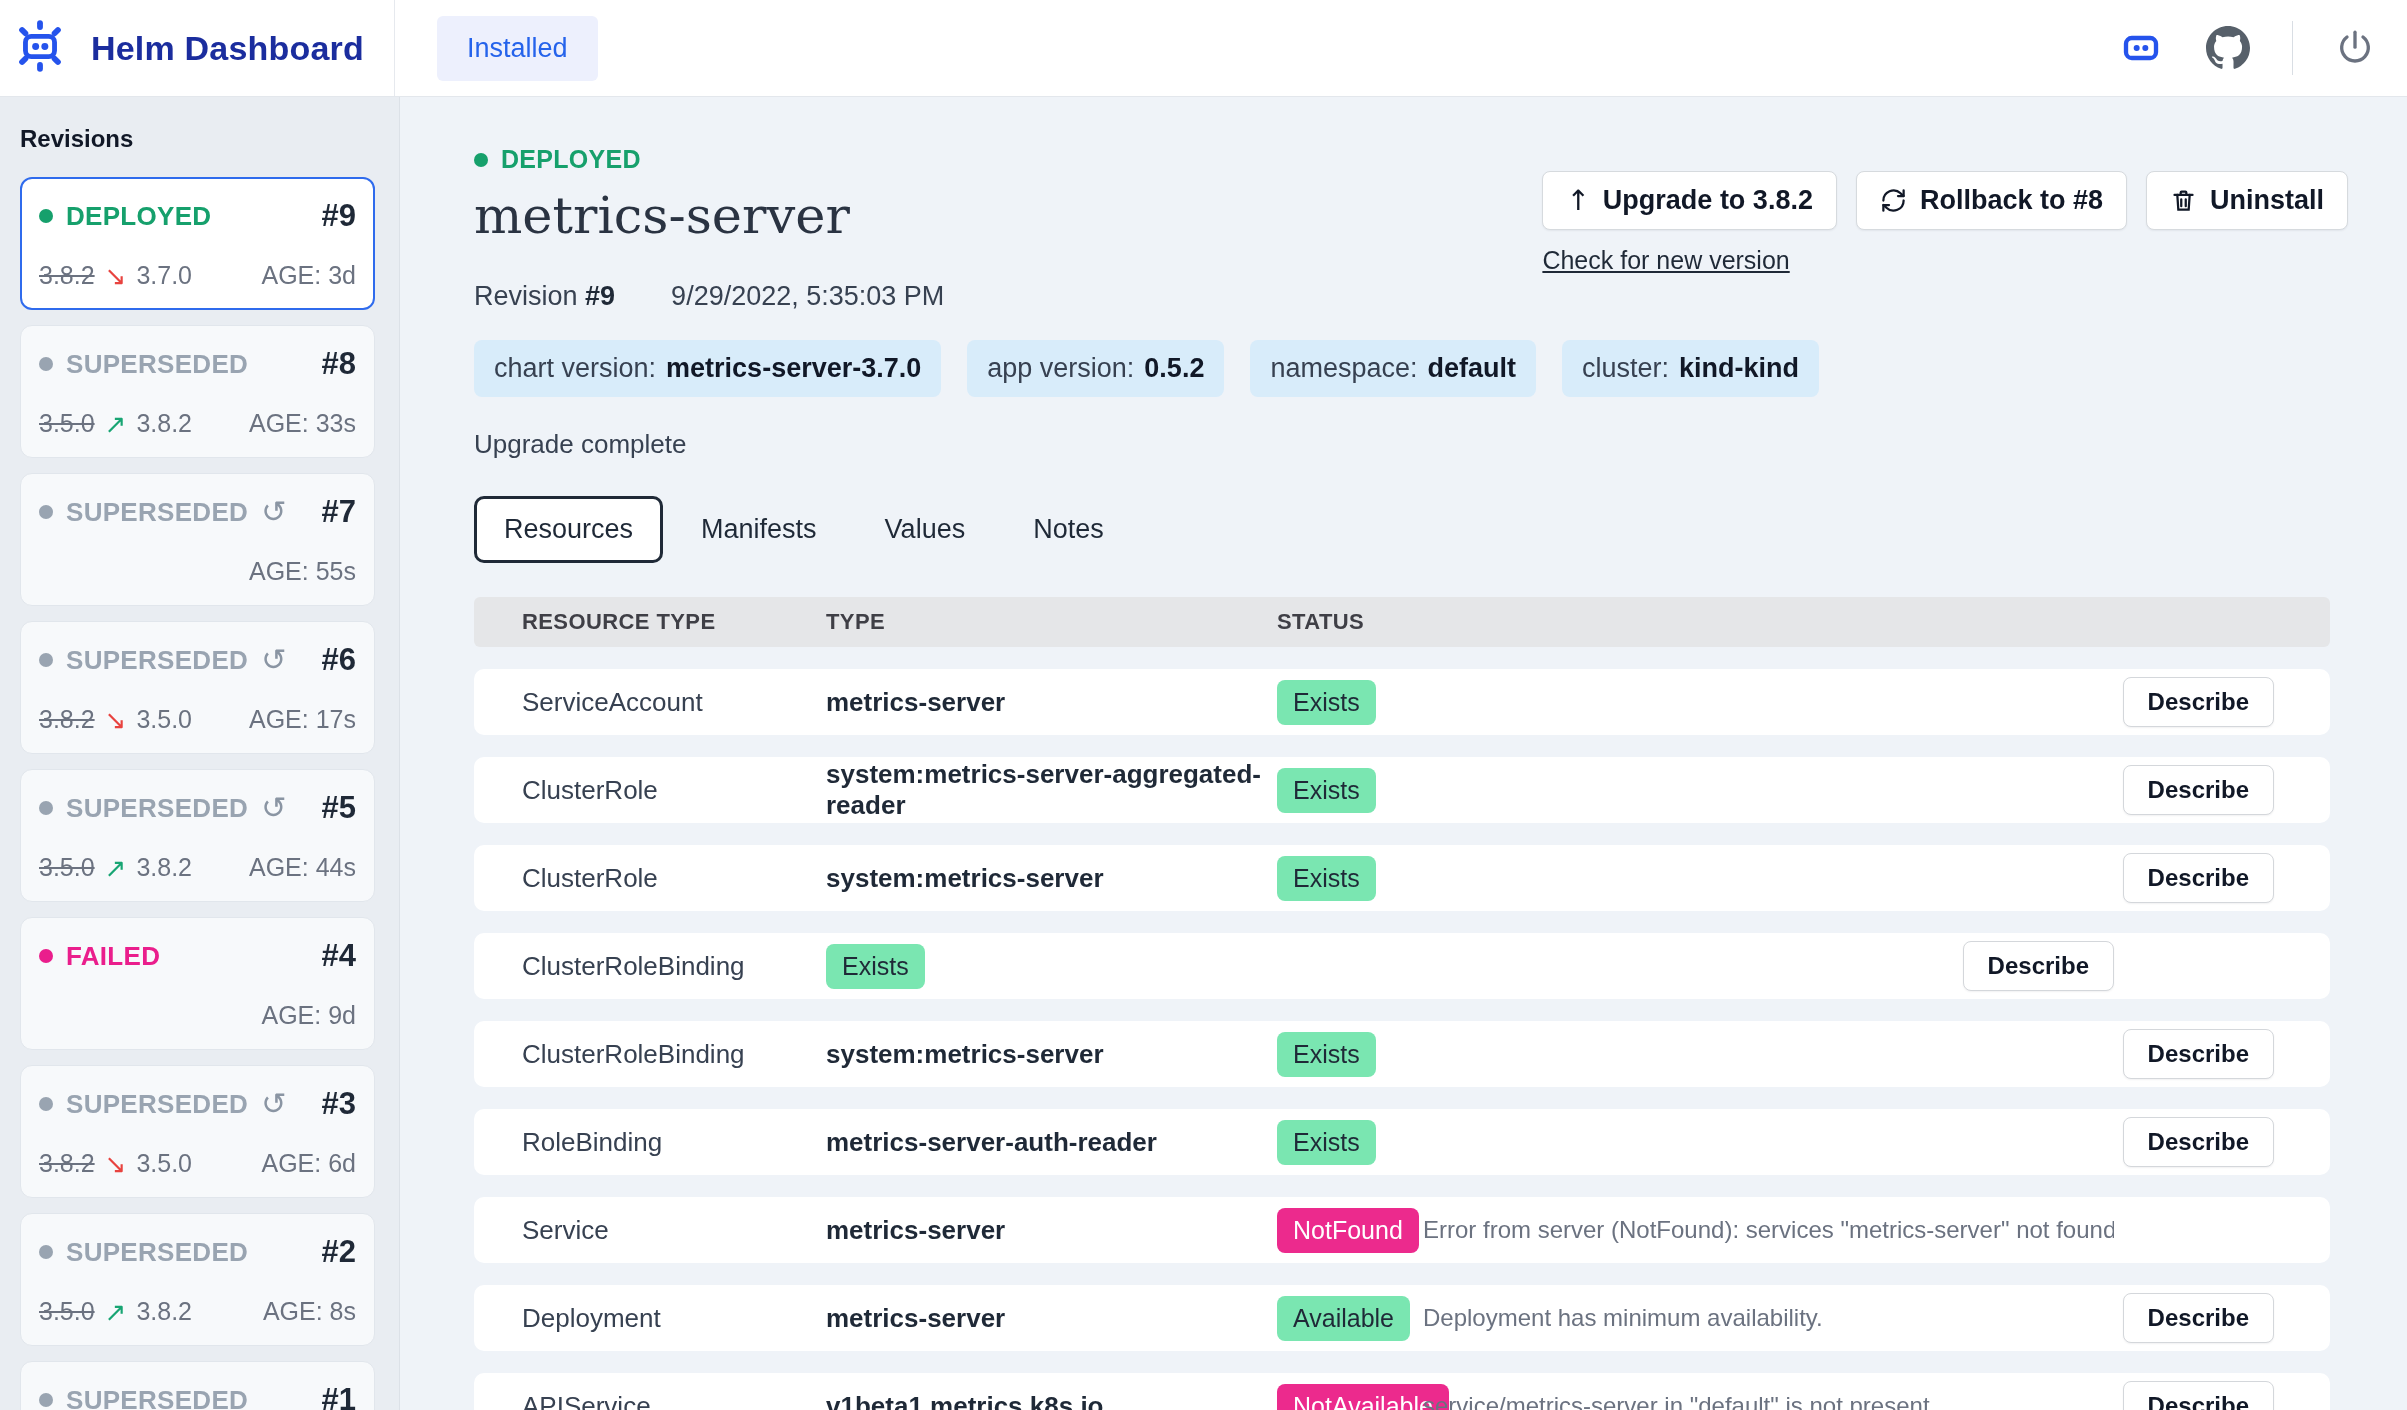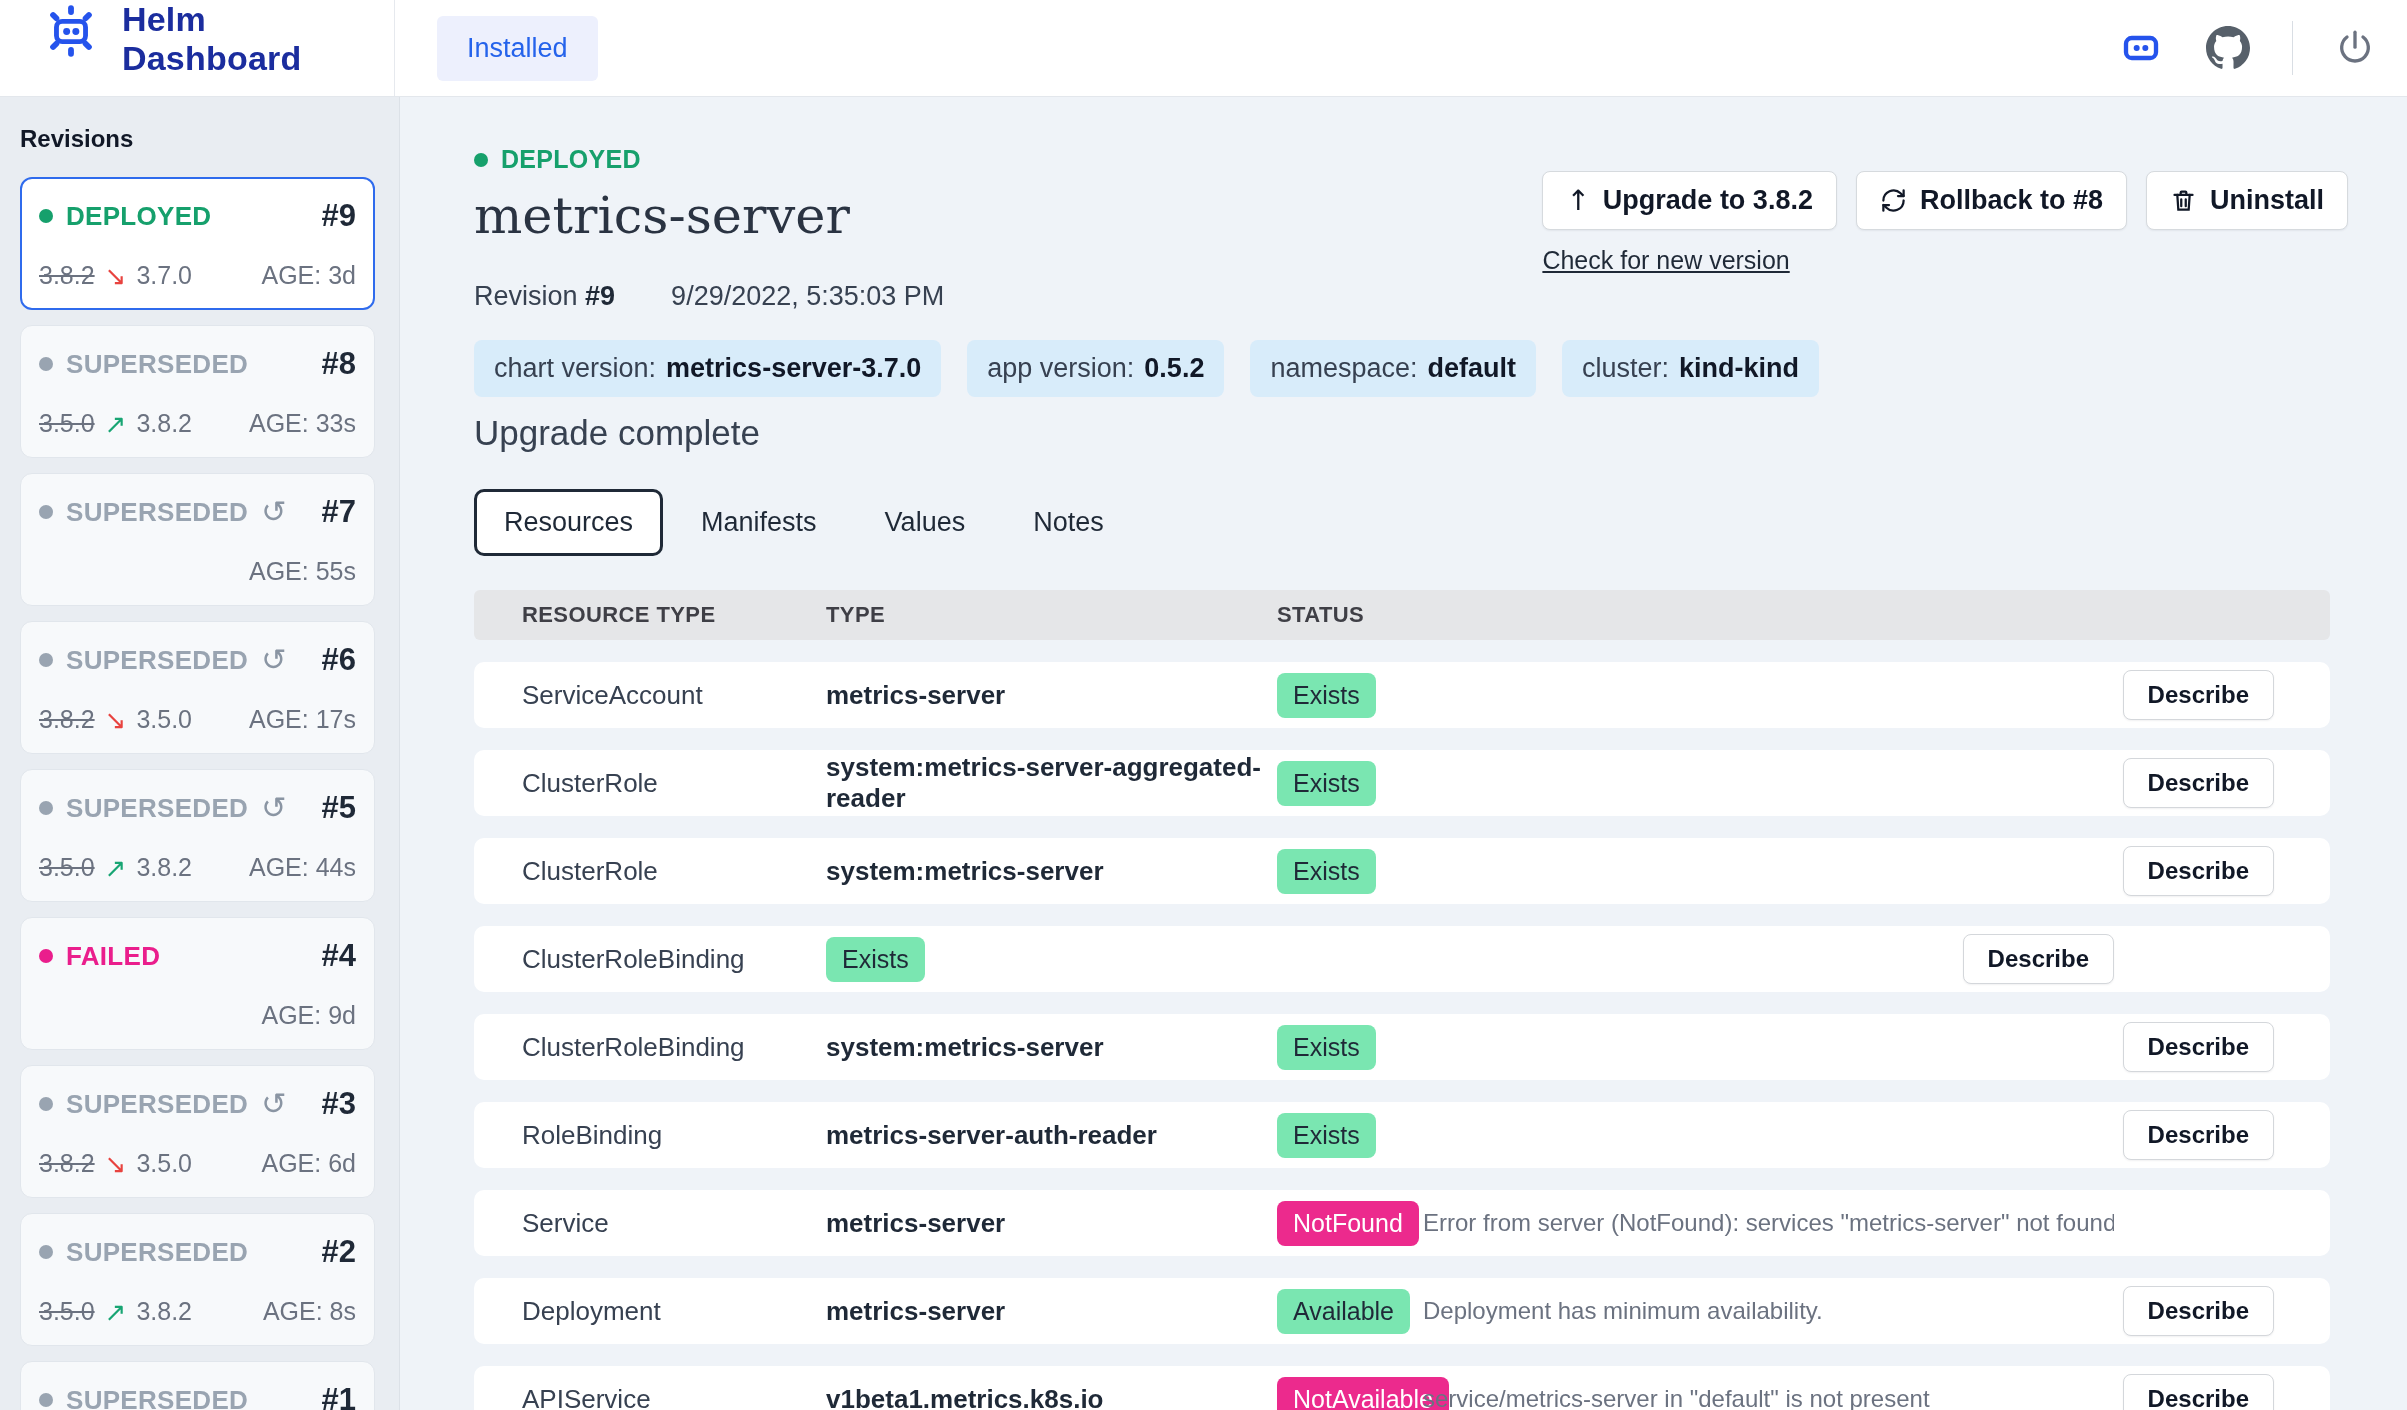--- a/index.html
+++ b/index.html
@@ -10,21 +10,21 @@
     color: #1f2937;
     overflow: hidden;
   }
   button { font-family: inherit; cursor: pointer; }
 
   
   .nav {
     height: 97px; background: #fff; display: flex; align-items: center;
     border-bottom: 1px solid #e3e7ec; position: relative;
   }
-  .nav-left { width: 394px; display: flex; align-items: flex-start; gap: 20px; padding-left: 40px; height: 100%; }
+  .nav-left { width: 394px; display: flex; align-items: center; gap: 20px; padding-left: 9px; height: 100%; }
   .brand { font-size: 34px; font-weight: 700; color: #1b2d9e; letter-spacing: .2px; }
   .vdiv-full { width: 1px; height: 100%; background: #e6e9ee; }
   .vdiv-short { width: 1px; height: 54px; background: #d9dee4; }
   .installed-tab {
     margin-left: 42px; background: #edf0fd; color: #2563eb; font-size: 27px;
     padding: 17px 30px; border-radius: 6px; border: none;
   }
   .nav-right { margin-left: auto; display: flex; align-items: center; gap: 42px; padding-right: 32px; }
   .icon-btn { background: none; border: none; display: flex; align-items: center; }
 
@@ -60,21 +60,21 @@
 
   
   .main { flex: 1; padding: 48px 77px 0 74px; position: relative; }
   .dep-line { display: flex; align-items: center; gap: 13px; color: #16a06c; font-weight: 700; font-size: 25px; letter-spacing: .3px; }
   .rel-title { font-family: "DejaVu Serif", serif; font-size: 51px; font-weight: 400; color: #2a3342; margin-top: 12px; }
   .rev-line { margin-top: 36px; font-size: 27px; color: #374151; display: flex; gap: 56px; }
   .rev-line b { color: #1f2937; }
   .badges { display: flex; gap: 26px; margin-top: 28px; }
   .badge { background: #d8ecfa; border-radius: 8px; padding: 13px 20px; font-size: 27px; color: #374151; display: flex; gap: 10px; white-space: nowrap; }
   .badge .val { font-weight: 700; color: #111827; }
-  .desc-text { margin-top: 16px; font-size: 35px; color: #374151; }
+  .desc-text { margin-top: 32px; font-size: 26px; color: #374151; }
 
   .actions { position: absolute; top: 74px; right: 59px; }
   .actions-row { display: flex; gap: 19px; }
   .abtn {
     display: flex; align-items: center; gap: 13px; background: #fff; border: 1px solid #d6dade;
     border-radius: 8px; padding: 12px 23px; font-size: 27px; font-weight: 700; color: #111827;
     box-shadow: 0 1px 2px rgba(16,24,40,.06); white-space: nowrap;
   }
   .abtn .glyph { font-family: "DejaVu Sans", sans-serif; font-weight: 400; font-size: 28px; }
   .check-link { display: inline-block; margin-top: 16px; font-size: 25px; color: #1f2937; text-decoration: underline; }

